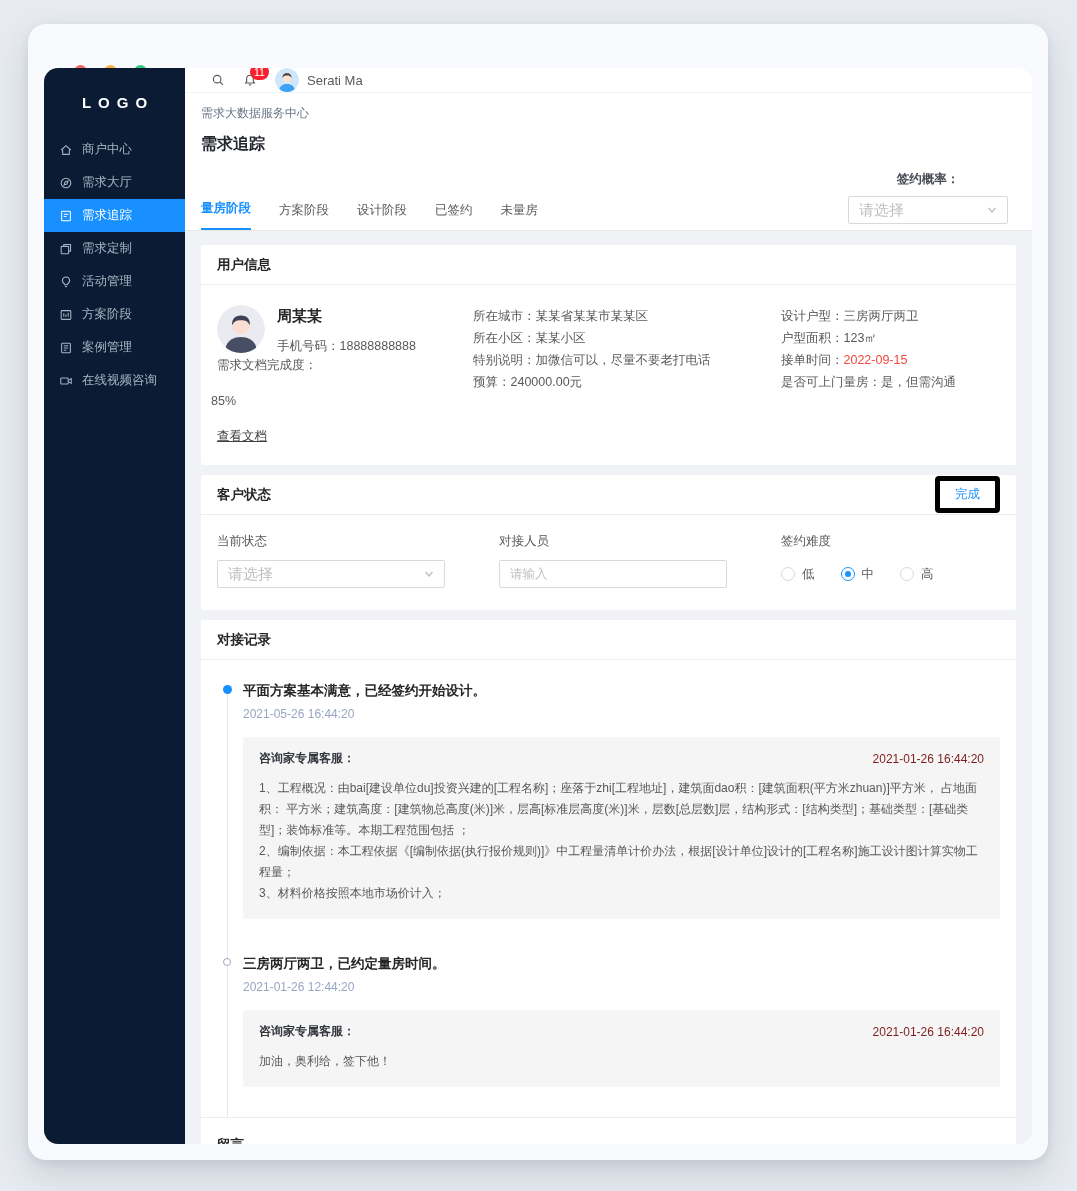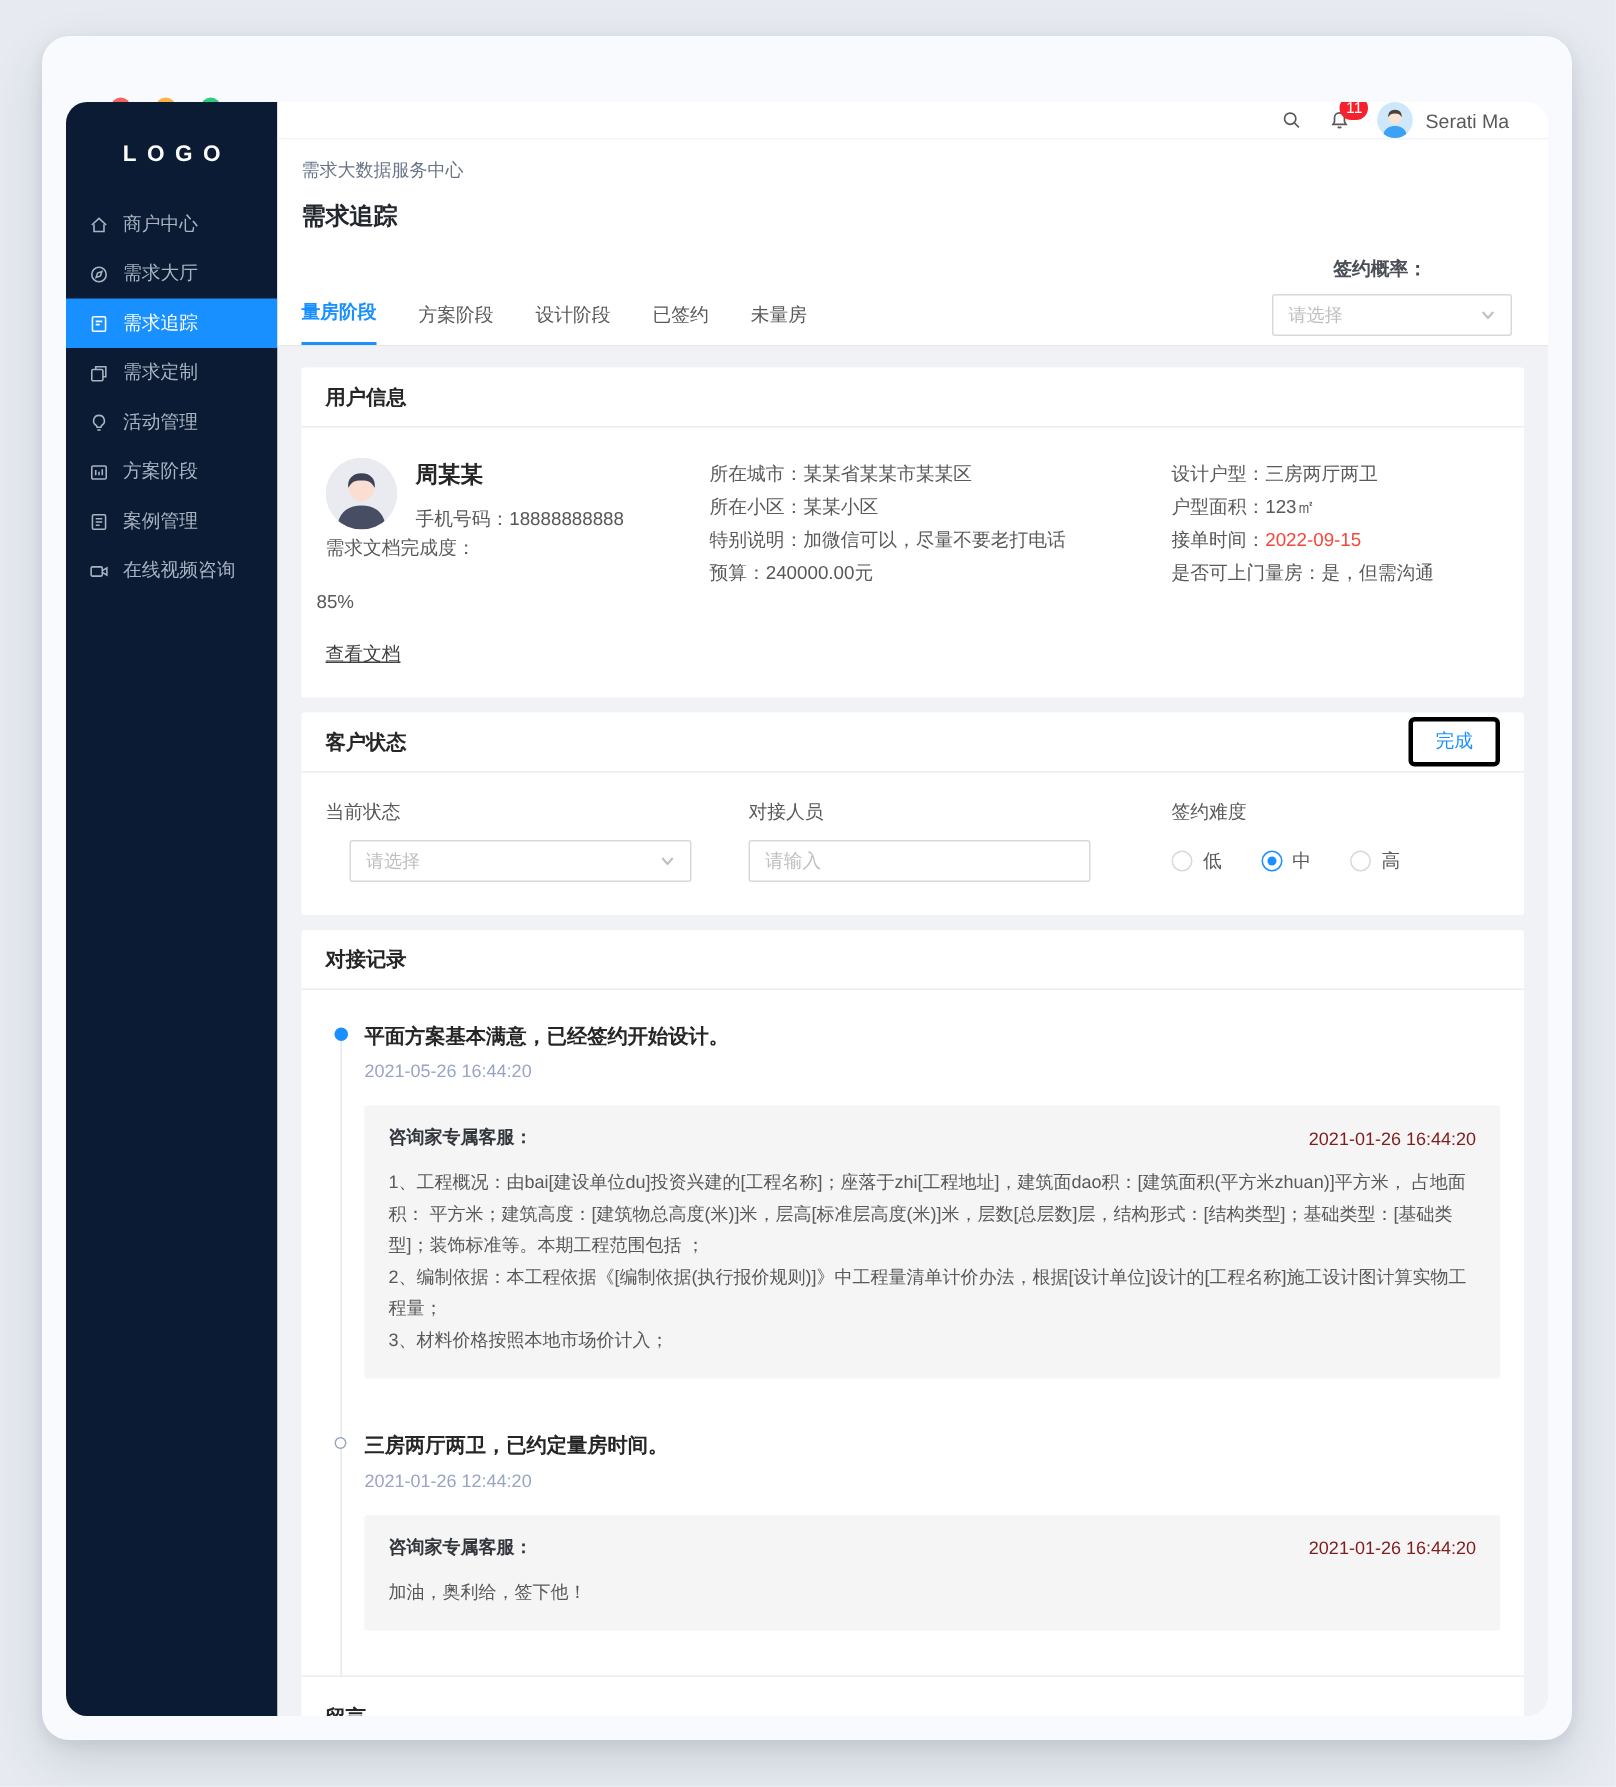--- a/index.html
+++ b/index.html
@@ -21,42 +21,42 @@
   .logo { color:#fff; font-weight:bold; font-size:15px; letter-spacing:7px; text-indent:7px;
     text-align:center; padding:26px 0 22px; }
   .menu-item { display:flex; align-items:center; gap:9px; height:33px; padding:0 10px 0 15px;
     font-size:12.5px; cursor:pointer; white-space:nowrap; }
   .menu-item.active { background:#1890ff; color:#fff; }
   .mi-icon { width:14px; height:14px; flex-shrink:0; display:flex; }
   .mi-icon svg { width:14px; height:14px; stroke:currentColor; fill:none; stroke-width:1.2; }
 
   
   .main { flex:1; background:#f0f2f5; display:flex; flex-direction:column; min-width:0; }
-  .topbar { background:#fff; height:33px; display:flex; align-items:center; justify-content:flex-end;
+  .topbar { background:#fff; height:33px; display:flex; align-items:center; justify-content:flex-start;
     gap:18px; padding:0 26px; border-bottom:1px solid #f2f3f5; }
   .tb-icon svg { width:14px; height:14px; stroke:#595959; fill:none; stroke-width:1.3; display:block; }
   .bell-wrap { position:relative; }
   .badge { position:absolute; top:-9px; left:7px; min-width:17px; height:16px; padding:0 4px;
     background:#f5222d; border-radius:9px; color:#fff; font-size:10.5px; line-height:16px; text-align:center; }
   .tb-user { display:flex; align-items:center; gap:8px; }
   .tb-avatar { width:24px; height:24px; border-radius:50%; overflow:hidden; display:block; }
   .tb-name { font-size:13px; color:#595959; }
 
   .page-head { background:#fff; padding:12px 24px 0 16px; }
   .breadcrumb { font-size:12px; color:#697586; }
   .page-title { font-size:16px; font-weight:bold; color:#23272e; margin:12px 0 16px; }
   .tabs-row { display:flex; align-items:flex-end; }
   .tab { font-size:12.5px; color:#595959; padding-bottom:11px; margin-right:28px; cursor:pointer; }
   .tab.active { color:#1890ff; border-bottom:2px solid #1890ff; font-weight:bold; }
   .tabs-border { height:1px; background:#e8e8e8; margin:0 -24px 0 -16px; }
   .prob { margin-left:auto; display:flex; align-items:center; gap:8px; padding-bottom:6px;flex-direction:column; }
   .prob-label { font-size:12.5px; color:#4a4f57; font-weight:bold; }
   .select { width:160px; height:28px; background:#fff; border:1px solid #d9d9d9; border-radius:2px;
     display:flex; align-items:center; justify-content:space-between; padding:0 10px;
-    font-size:12px; color:#bfbfbf; cursor:pointer;margin-left:16px; }
+    font-size:15px; color:#bfbfbf; cursor:pointer; }
   .chev svg { width:10px; height:10px; stroke:#bfbfbf; fill:none; stroke-width:1.4; display:block; }
 
   .content { flex:1; padding:14px 16px 18px; display:flex; flex-direction:column; gap:10px; }
   .card { background:#fff; border-radius:2px; }
   .card-head { display:flex; align-items:center; justify-content:space-between; height:40px;
     padding:0 16px; border-bottom:1px solid #ececec; }
   .card-title { font-size:13.5px; font-weight:bold; color:#262626; }
 
   
   .ui-body { display:flex; padding:20px 16px 20px; font-size:12.5px; color:#595959; }
@@ -77,21 +77,21 @@
   .cs-field .select { width:100%; }
   .input { width:100%; height:28px; border:1px solid #d9d9d9; border-radius:2px; padding:0 10px;
     font-size:12.5px; color:#bfbfbf; display:flex; align-items:center; background:#fff; }
   .cs-field:last-child { flex:1; margin-right:0; }
   .radio-group { display:flex; align-items:center; gap:26px; height:28px; }
   .radio { display:flex; align-items:center; gap:7px; font-size:12.5px; color:#595959; cursor:pointer; }
   .rdot { width:14px; height:14px; border-radius:50%; border:1px solid #d9d9d9; background:#fff; position:relative; }
   .radio.checked .rdot { border-color:#1890ff; }
   .radio.checked .rdot::after { content:''; position:absolute; left:3px; top:3px; width:6px; height:6px;
     border-radius:50%; background:#1890ff; }
-  .btn-ghost { background:#fff; border:3px solid #000000; color:#1890ff; font-size:12.5px;
+  .btn-ghost { background:#fff; border:5px solid #000000; color:#1890ff; font-size:12.5px;
     border-radius:4px; padding:5px 15px; cursor:pointer; }
 
   
   .rec-body { padding:22px 16px 30px; }
   .timeline { position:relative; margin-left:6px; }
   .timeline::before { content:''; position:absolute; left:4px; top:8px; bottom:-30px; width:1px; background:#e4e7ec; }
   .t-item { position:relative; padding-left:20px; }
   .t-item + .t-item { margin-top:36px; }
   .t-dot { position:absolute; left:0; top:3px; width:9px; height:9px; border-radius:50%; background:#1890ff; }
   .t-dot.hollow { background:#fff; border:1.5px solid #9aa7bc; width:8px; height:8px; }

